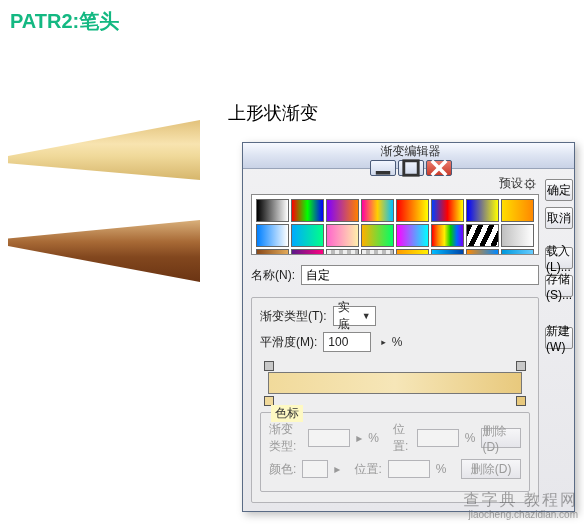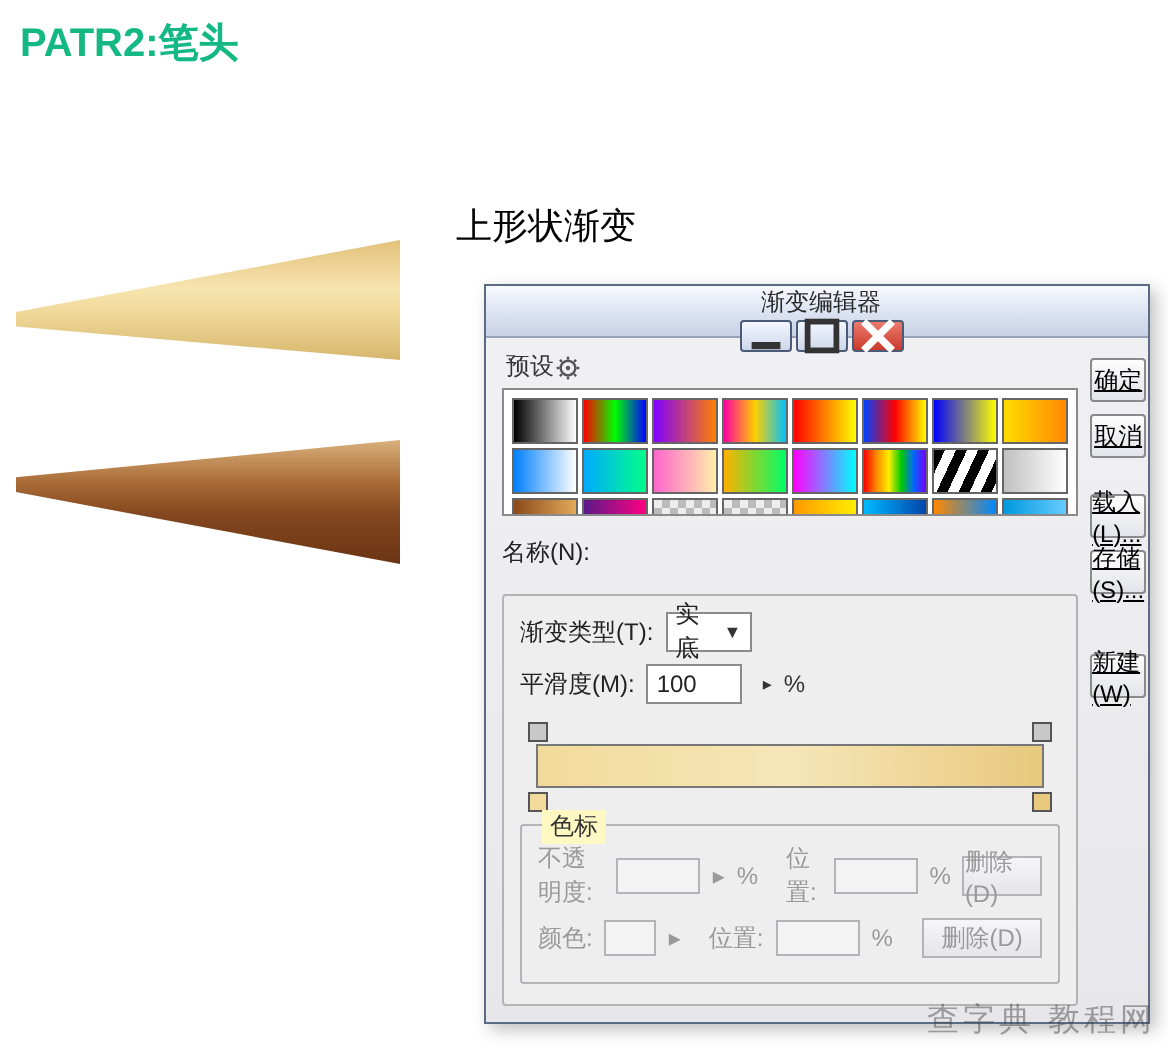--- a/index.html
+++ b/index.html
@@ -73,24 +73,24 @@
   .winbtn svg { display:block; }
   .winbtn.close { background: linear-gradient(180deg,#eb7a6d,#c93b2b); color:#fff; }
 
   .body {
     display: flex;
     padding: 6px 8px 8px 8px;
     gap: 6px;
     height: calc(100% - 26px);
   }
   .leftcol { flex: 1; display: flex; flex-direction: column; }
-  .rightcol { width: 64px; display: flex; flex-direction: column; gap: 6px; padding-top: 4px; text-decoration: underline; }
+  .rightcol { width: 64px; display: flex; flex-direction: column; gap: 6px; padding-top: 4px; }
 
   .sec-head {
-    display: flex; align-items: center; justify-content: flex-start;
+    display: flex; align-items: center; justify-content: flex-end;
     font-size: 12px; color: #333; padding: 0 2px 2px 2px;
   }
   .gear svg { width:14px; height:14px; display:block; }
 
   .preset-box {
     border: 1px solid #8a8a8a;
     background: #fff;
     height: 108px;
     padding: 4px;
     overflow: hidden;
@@ -310,20 +310,21 @@
             <div class="swatch" style="background: repeating-conic-gradient(rgb(187, 187, 187) 0deg, rgb(187, 187, 187) 25%, rgb(238, 238, 238) 0deg, rgb(238, 238, 238) 50%) 0% 0% / 8px 8px;"></div>
             <div class="swatch" style="background: linear-gradient(90deg, rgb(255, 153, 0), rgb(255, 238, 0));"></div>
             <div class="swatch" style="background: linear-gradient(90deg, rgb(0, 187, 255), rgb(0, 68, 170));"></div>
             <div class="swatch" style="background: linear-gradient(90deg, rgb(255, 136, 0), rgb(0, 136, 255));"></div>
             <div class="swatch" style="background: linear-gradient(90deg, rgb(0, 153, 221), rgb(102, 204, 255));"></div>
           </div>
       </div>
 
       <div class="name-row">
         <label>名称(N):</label>
+        <input type="text" value="自定" style="">
       </div>
 
       <div class="grad-opts">
         <div class="opt-row">
           <label>渐变类型(T):</label>
           <div class="select">
             <span>实底</span>
             <span class="tri">▼</span>
           </div>
         </div>
@@ -340,21 +341,21 @@
           <div class="stop-top left"></div>
           <div class="stop-top right"></div>
           <div class="gstrip"></div>
           <div class="stop-bottom left"></div>
           <div class="stop-bottom right"></div>
         </div>
 
         <div class="colorstop-group">
           <div class="group-legend">色标</div>
           <div class="cs-row">
-            <span>不透明度:</span>
+            <span>渐变类型:</span>
             <input type="text" disabled="" style="">
               <span class="tri">▸</span>
             <span>%</span>
             <span style="margin-left:8px;">位置:</span>
             <input type="text" disabled="" style="">
             <span>%</span>
             <div class="delbtn">删除(D)</div>
           </div>
           <div class="cs-row">
             <span>颜色:</span>
@@ -376,13 +377,14 @@
       <div class="rbtn">载入(L)...</div>
       <div class="rbtn">存储(S)...</div>
       <div style="height:18px"></div>
       <div class="rbtn">新建(W)</div>
     </div>
   </div>
 </div>
 
 <div class="watermark">
   <div class="w1">查字典 教程网</div>
+  <div class="w2">jiaocheng.chazidian.com</div>
 </div>
 
 </body></html>

